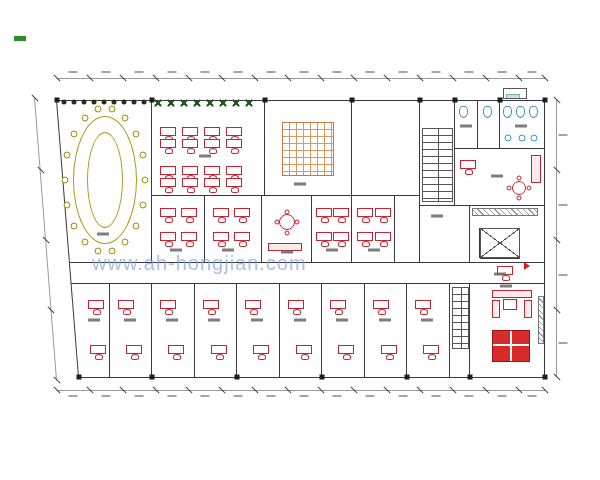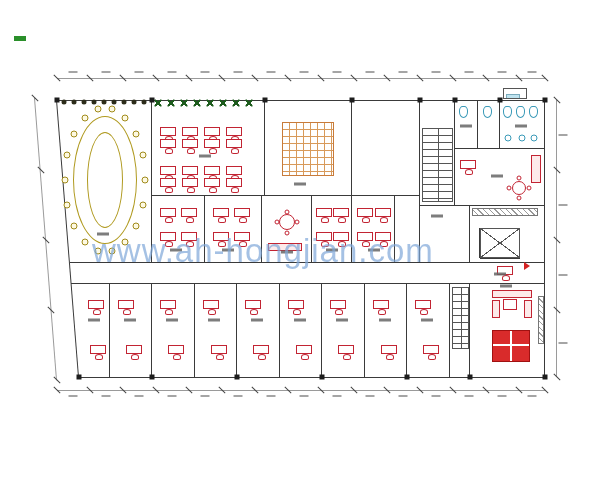--- a/index.html
+++ b/index.html
@@ -44,21 +44,21 @@
   .gr{border:1px solid #c87b3a;
       background:repeating-linear-gradient(to right,transparent 0 6px,#d89a5a 6px 7px),
                  repeating-linear-gradient(to bottom,transparent 0 6px,#d89a5a 6px 7px);}
   
   .lb{width:12px;height:3px;background:#666;opacity:.85;transform:translate(-50%,-50%);}
   .tk{width:9px;height:1px;background:#444;transform:translate(-50%,-50%) rotate(45deg);}
   .dn{width:9px;height:2px;background:#a5a5a5;transform:translate(-50%,-50%);}
   .cl{width:5px;height:5px;background:#1d1d1d;transform:translate(-50%,-50%);}
   .gm{background:#2a8f2a;}
   .ob{border:1px solid #555;}
-  .watermark{position:absolute;left:92px;top:232px;font-size:33px;letter-spacing:1px;
+  .watermark{position:absolute;left:92px;top:252px;font-size:20px;letter-spacing:1px;
              color:#7fa8d9;opacity:.7;white-space:nowrap;pointer-events:none;}
 </style>
 </head>
 <body>
 
 <div class="canvas">
   <div id="plan">
       <div class="wall dim" style="left: 57px; top: 78px; width: 488px; transform: rotate(0rad);"></div>
       <div class="wall dim" style="left: 57px; top: 390px; width: 488px; transform: rotate(0rad);"></div>
       <div class="wall dim" style="left: 557px; top: 100px; width: 277px; transform: rotate(1.5708rad);"></div>

